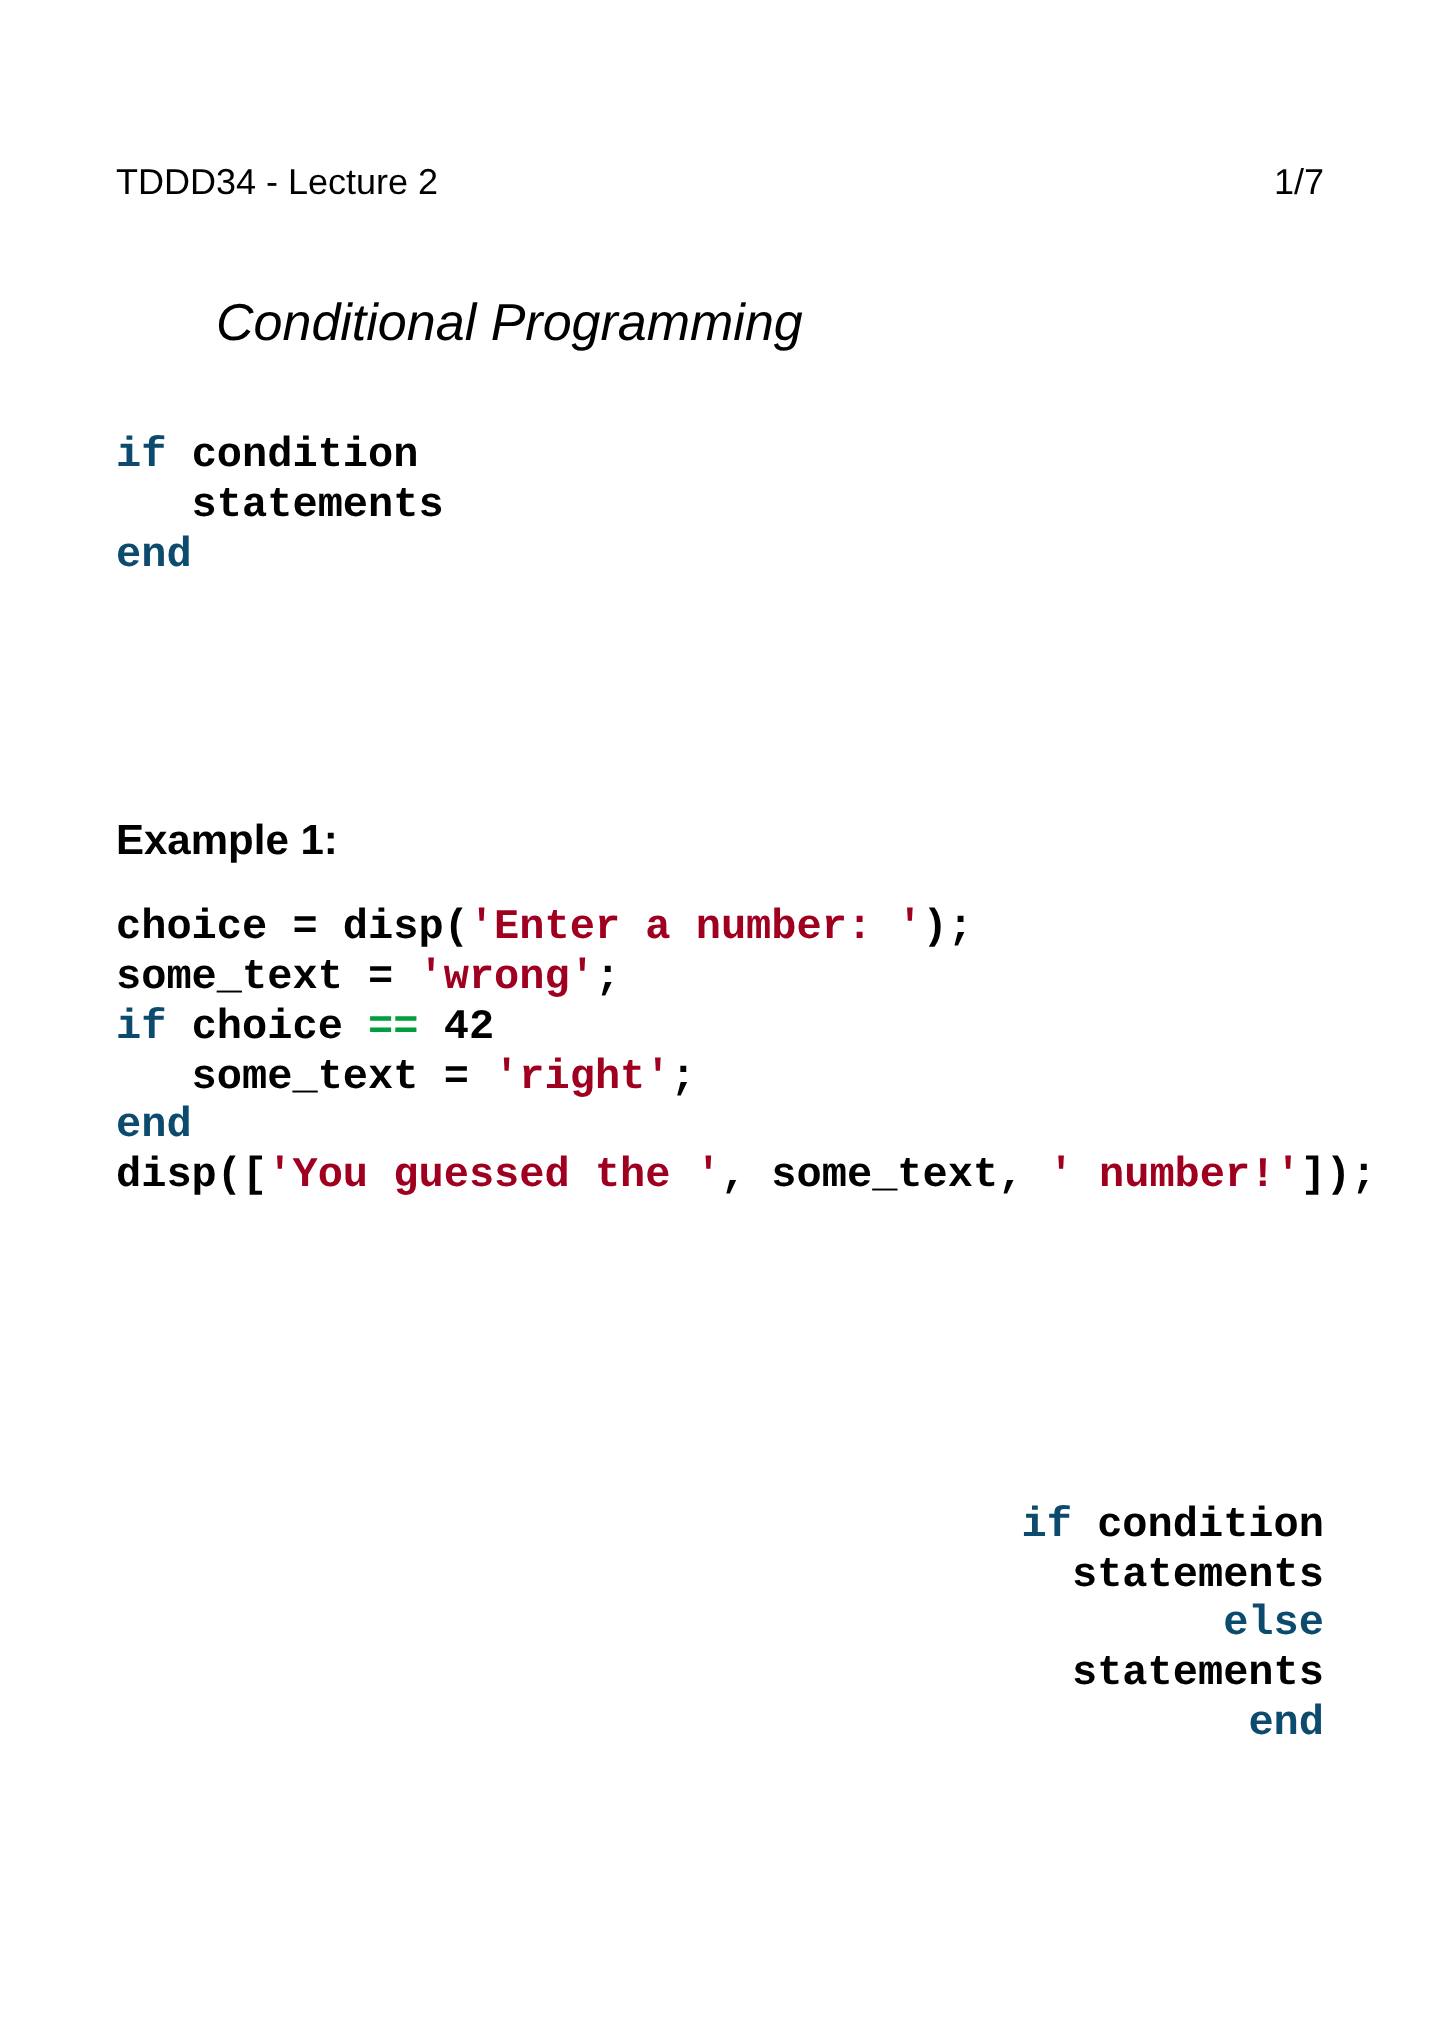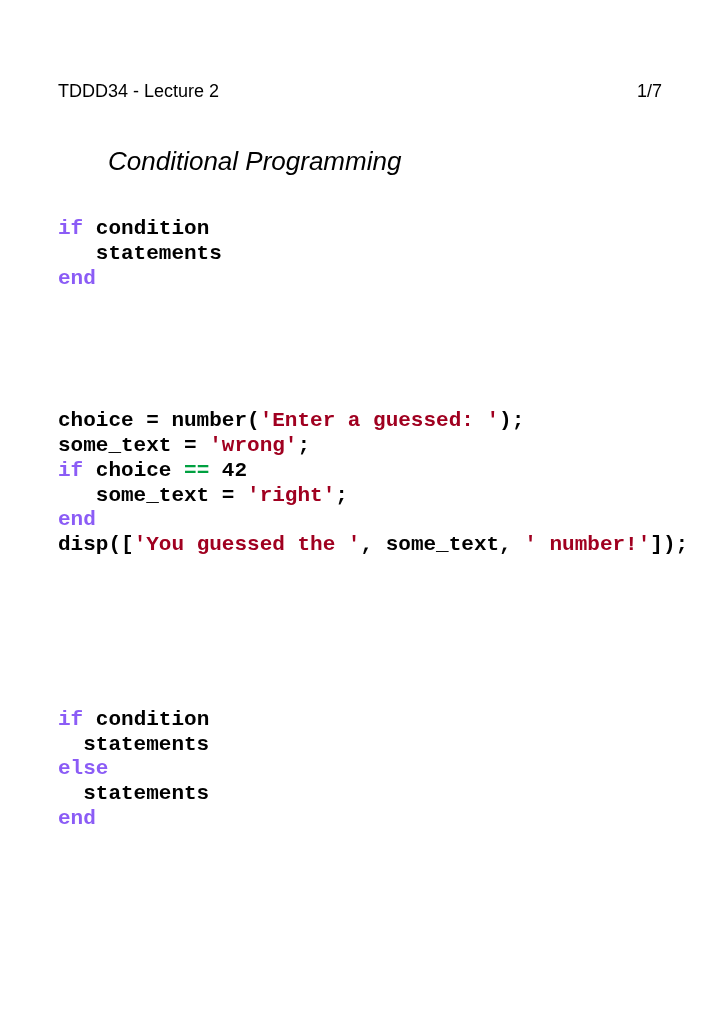--- a/index.html
+++ b/index.html
@@ -35,45 +35,46 @@
     font-weight: bold;
     margin-bottom: 20px;
   }
   .code {
     font-family: "Courier New", Courier, monospace;
     font-size: 21px;
     font-weight: bold;
     line-height: 1.18;
     white-space: pre;
   }
-  .kw { color: #8b5cf6; }       
+  .kw { color: #0c4a6e; }       
   .str { color: #a00020; }      
   .eq { color: #00a040; }       
   .blk1 { margin-bottom: 118px; }
   .blk2 { margin-bottom: 150px; }
-  .blk3 { margin-bottom: 0; }
+  .blk3 { margin-bottom: 0; text-align: right; }
   .sec1 { margin-top: 0; }
 </style>
 </head>
 <body>
 
 <div class="page">
 
   <div class="header">
     <span>TDDD34 - Lecture 2</span>
     <span>1/7</span>
   </div>
 
   <div class="title">Conditional Programming</div>
 
   <div class="code blk1"><span class="kw">if</span><span> condition</span>
 <span>   statements</span>
 <span class="kw">end</span></div>
 
-  <div class="code blk2"><span>choice = number(</span><span class="str">'Enter a guessed: '</span><span>);</span>
+  <div class="section-heading">Example 1:</div>
+  <div class="code blk2"><span>choice = disp(</span><span class="str">'Enter a number: '</span><span>);</span>
 <span>some_text = </span><span class="str">'wrong'</span><span>;</span>
 <span class="kw">if</span><span> choice </span><span class="eq">==</span><span> 42</span>
 <span>   some_text = </span><span class="str">'right'</span><span>;</span>
 <span class="kw">end</span>
 <span>disp([</span><span class="str">'You guessed the '</span><span>, some_text, </span><span class="str">' number!'</span><span>]);</span></div>
 
   <div class="code blk3"><span class="kw">if</span><span> condition</span>
 <span>  statements</span>
 <span class="kw">else</span>
 <span>  statements</span>

